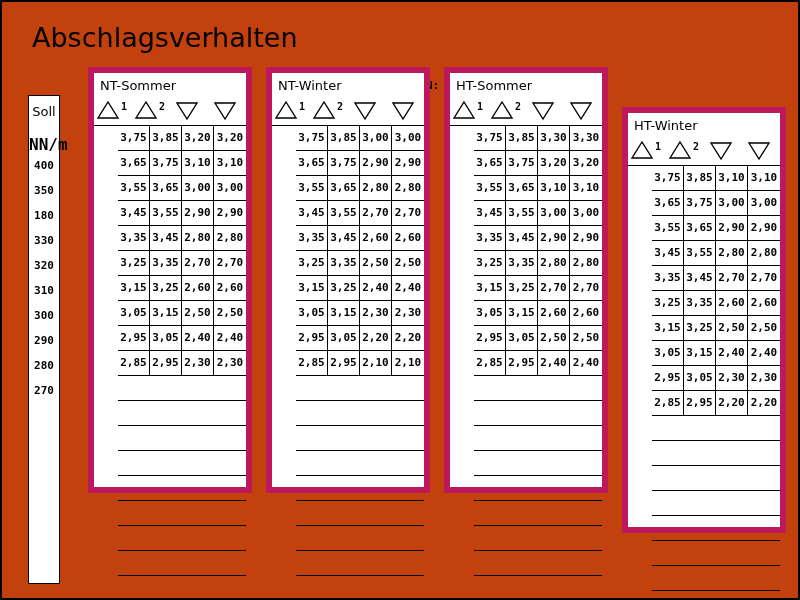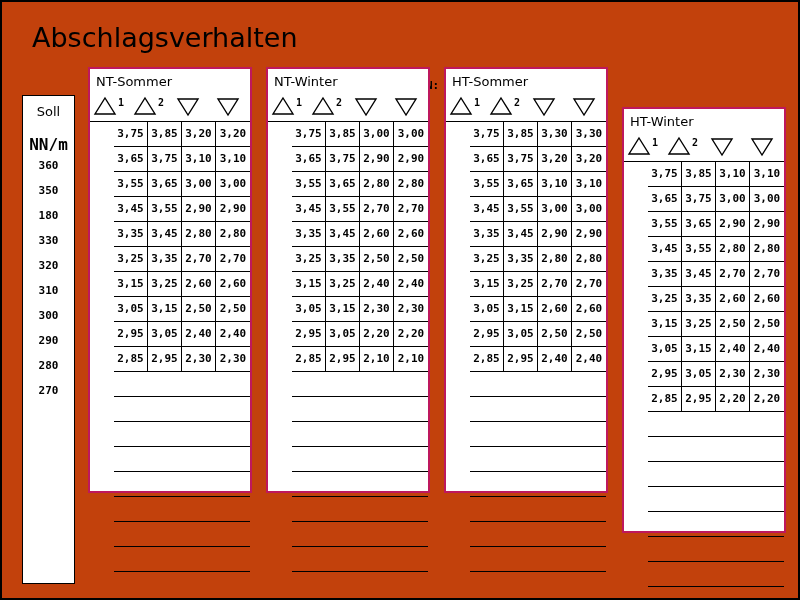--- a/index.html
+++ b/index.html
@@ -43,23 +43,23 @@
     color: #000;
     line-height: 17px;
     white-space: pre;
   }
   .hdr-row { display: block; }
   .hdr-label { display: inline-block; width: 98px; }
 
   
   .soll-box {
     position: absolute;
-    left: 20px;
+    left: 26px;
     top: 93px;
-    width: 53px;
+    width: 32px;
     height: 489px;
     background: #ffffff;
     border: 1px solid #000000;
     box-sizing: border-box;
   }
   .soll-head {
     position: absolute;
     left: 0;
     top: 0;
     width: 100%;
@@ -96,21 +96,21 @@
     color: #000;
   }
 
   
   .panel {
     position: absolute;
     top: 65px;
     width: 164px;
     height: 426px;
     background: #ffffff;
-    border: 2px solid #be185d;
+    border: 6px solid #be185d;
     box-sizing: border-box;
   }
   #panel-0 { left: 86px; }
   #panel-1 { left: 264px; }
   #panel-2 { left: 442px; text-decoration: underline; }
   #panel-3 { left: 620px; margin-top: 40px; }
 
   .panel-title {
     position: absolute;
     left: 6px;
@@ -178,21 +178,21 @@
       <span class="hdr-label">TARIFZONE:</span><span>Hochtarif</span>
     </span>
   </div>
 
   <div class="soll-box">
     <div class="soll-head">
       <span class="soll-title">Soll</span>
       <span class="soll-unit">NN/m</span>
     </div>
     <div class="soll-rows">
-      <div class="soll-cell">360</div>
+      <div class="soll-cell">400</div>
       <div class="soll-cell">350</div>
       <div class="soll-cell">180</div>
       <div class="soll-cell">330</div>
       <div class="soll-cell">320</div>
       <div class="soll-cell">310</div>
       <div class="soll-cell">300</div>
       <div class="soll-cell">290</div>
       <div class="soll-cell">280</div>
       <div class="soll-cell">270</div>
     </div>

